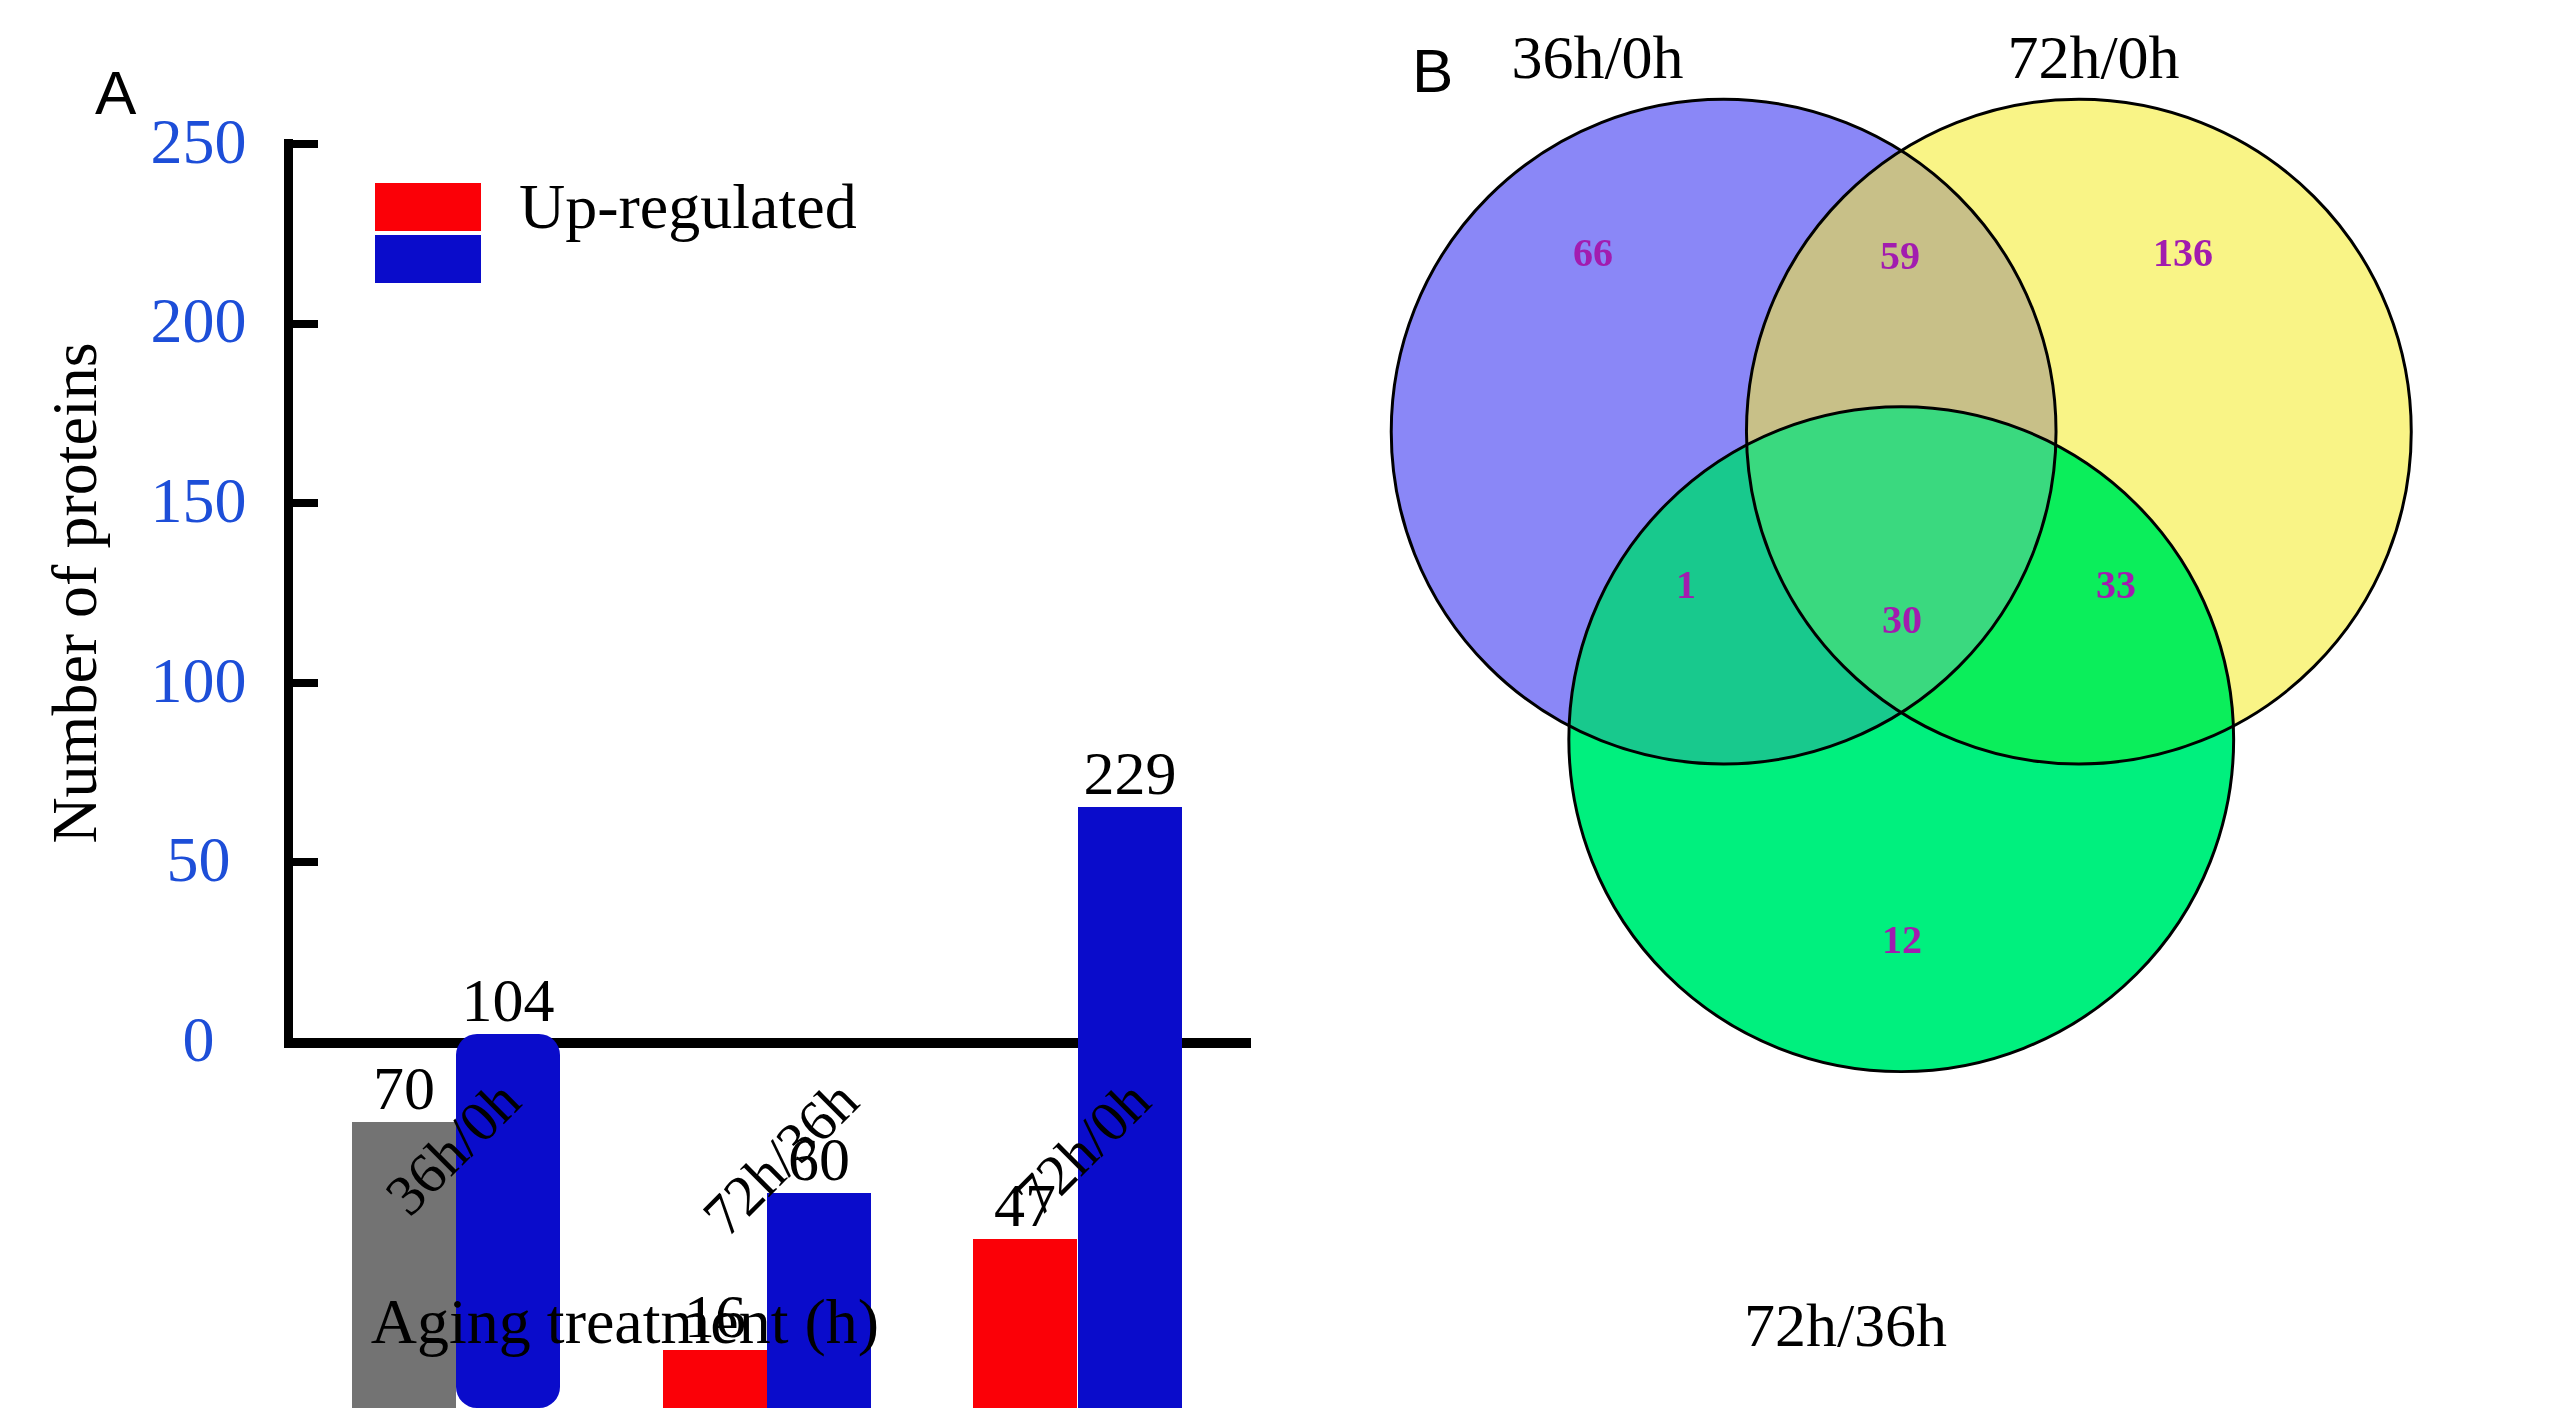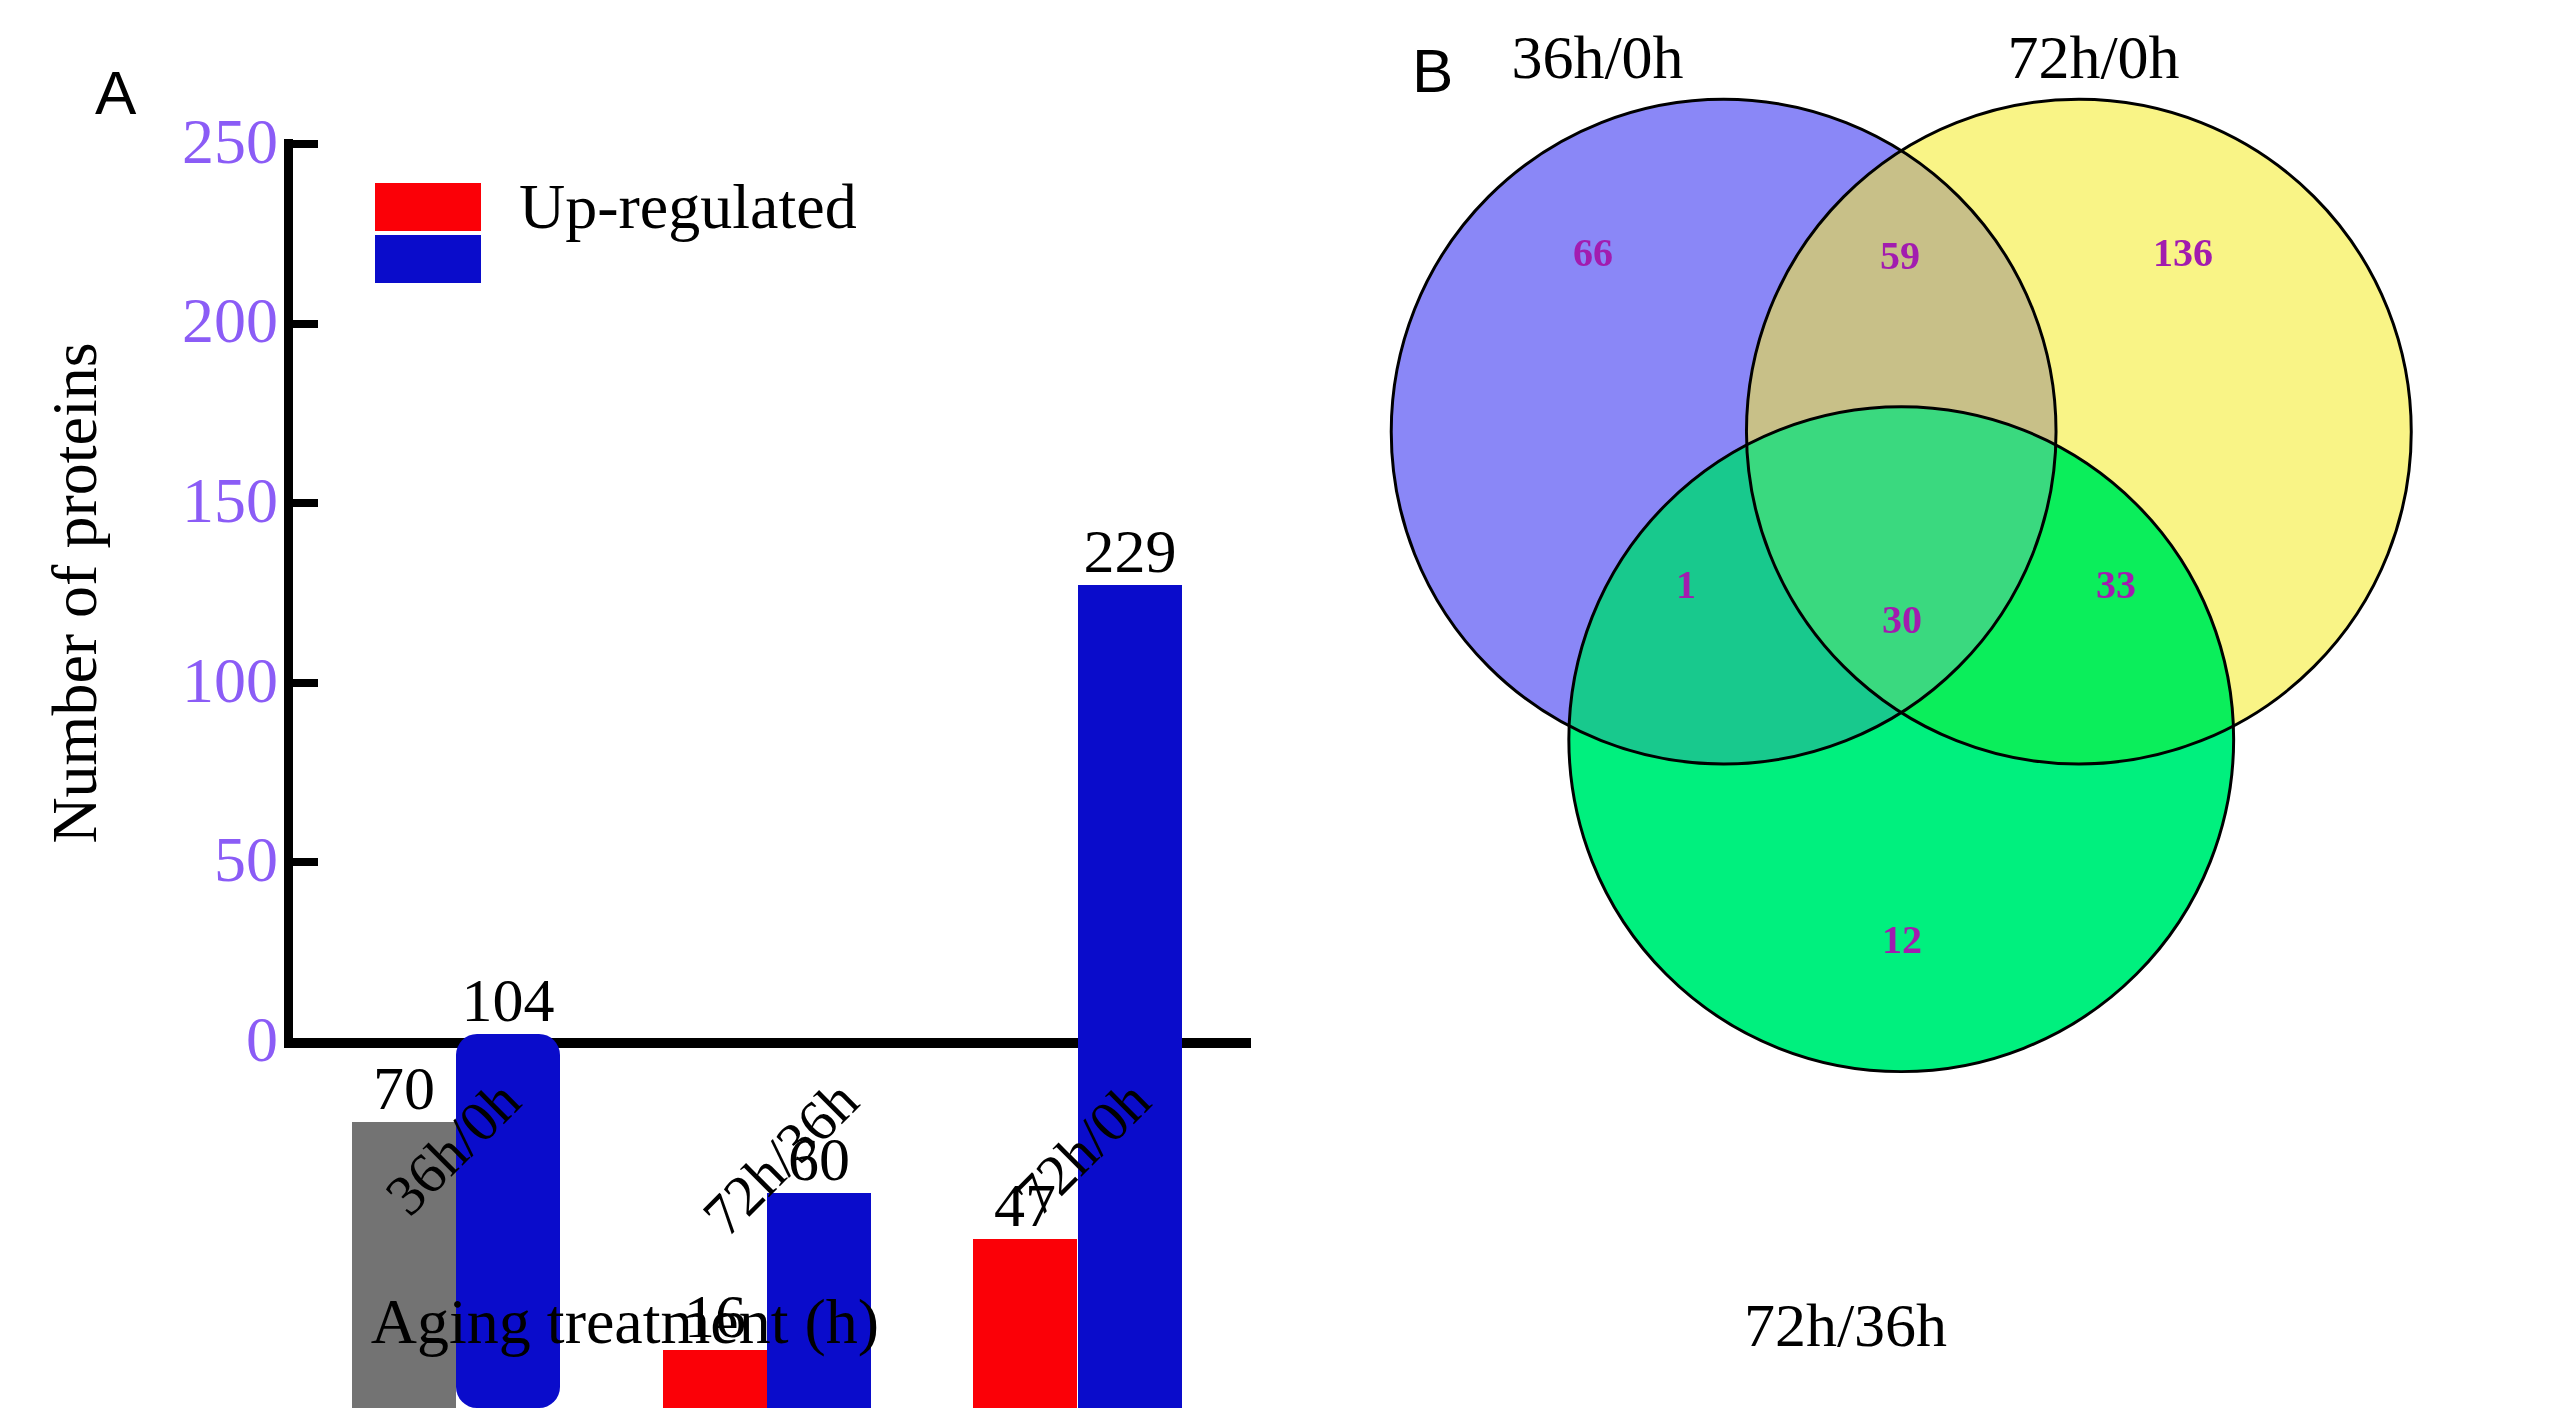--- a/index.html
+++ b/index.html
@@ -48,23 +48,23 @@
   .ytick {
     position: absolute;
     left: 293px;
     width: 25px; height: 8px;
     background: #000;
   }
   .ytick-label {
     position: absolute;
     right: 0;
     width: 159px;
-    text-align: right;
+    text-align: center;
     font-size: 64px;
-    color: #8b5cf6;
+    color: #1d4ed8;
     line-height: 1;
   }
   .ytick-wrap {
     position: absolute;
     left: 105px;
     width: 179px;
     height: 0;
   }
   .ytick-wrap > .ytick-label {
     position: absolute;
@@ -241,21 +241,21 @@
   <div class="bar-inner bar" style="left:663px; height:58px; background:#fb0007;">
     <span class="bar-value">16</span>
   </div>
   <div class="bar-inner bar" style="left:767px; height:215px; background:#0a0ccb;">
     <span class="bar-value">60</span>
   </div>
 
   <div class="bar-inner bar" style="left:973px; height:169px; background:#fb0007;">
     <span class="bar-value">47</span>
   </div>
-  <div class="bar-inner bar" style="left:1078px; height:823px; background:#0a0ccb;">
+  <div class="bar-inner bar" style="left:1078px; height:601px; background:#0a0ccb;">
     <span class="bar-value">229</span>
   </div>
 
   <div class="xtick-label" style="left:159px; top:1067px; width:327px;">36h/0h</div>
   <div class="xtick-label" style="left:437px; top:1067px; width:387px;">72h/36h</div>
   <div class="xtick-label" style="left:789px; top:1067px; width:327px;">72h/0h</div>
 
   <div class="x-axis-title">Aging treatment (h)</div>
 
 </div>

